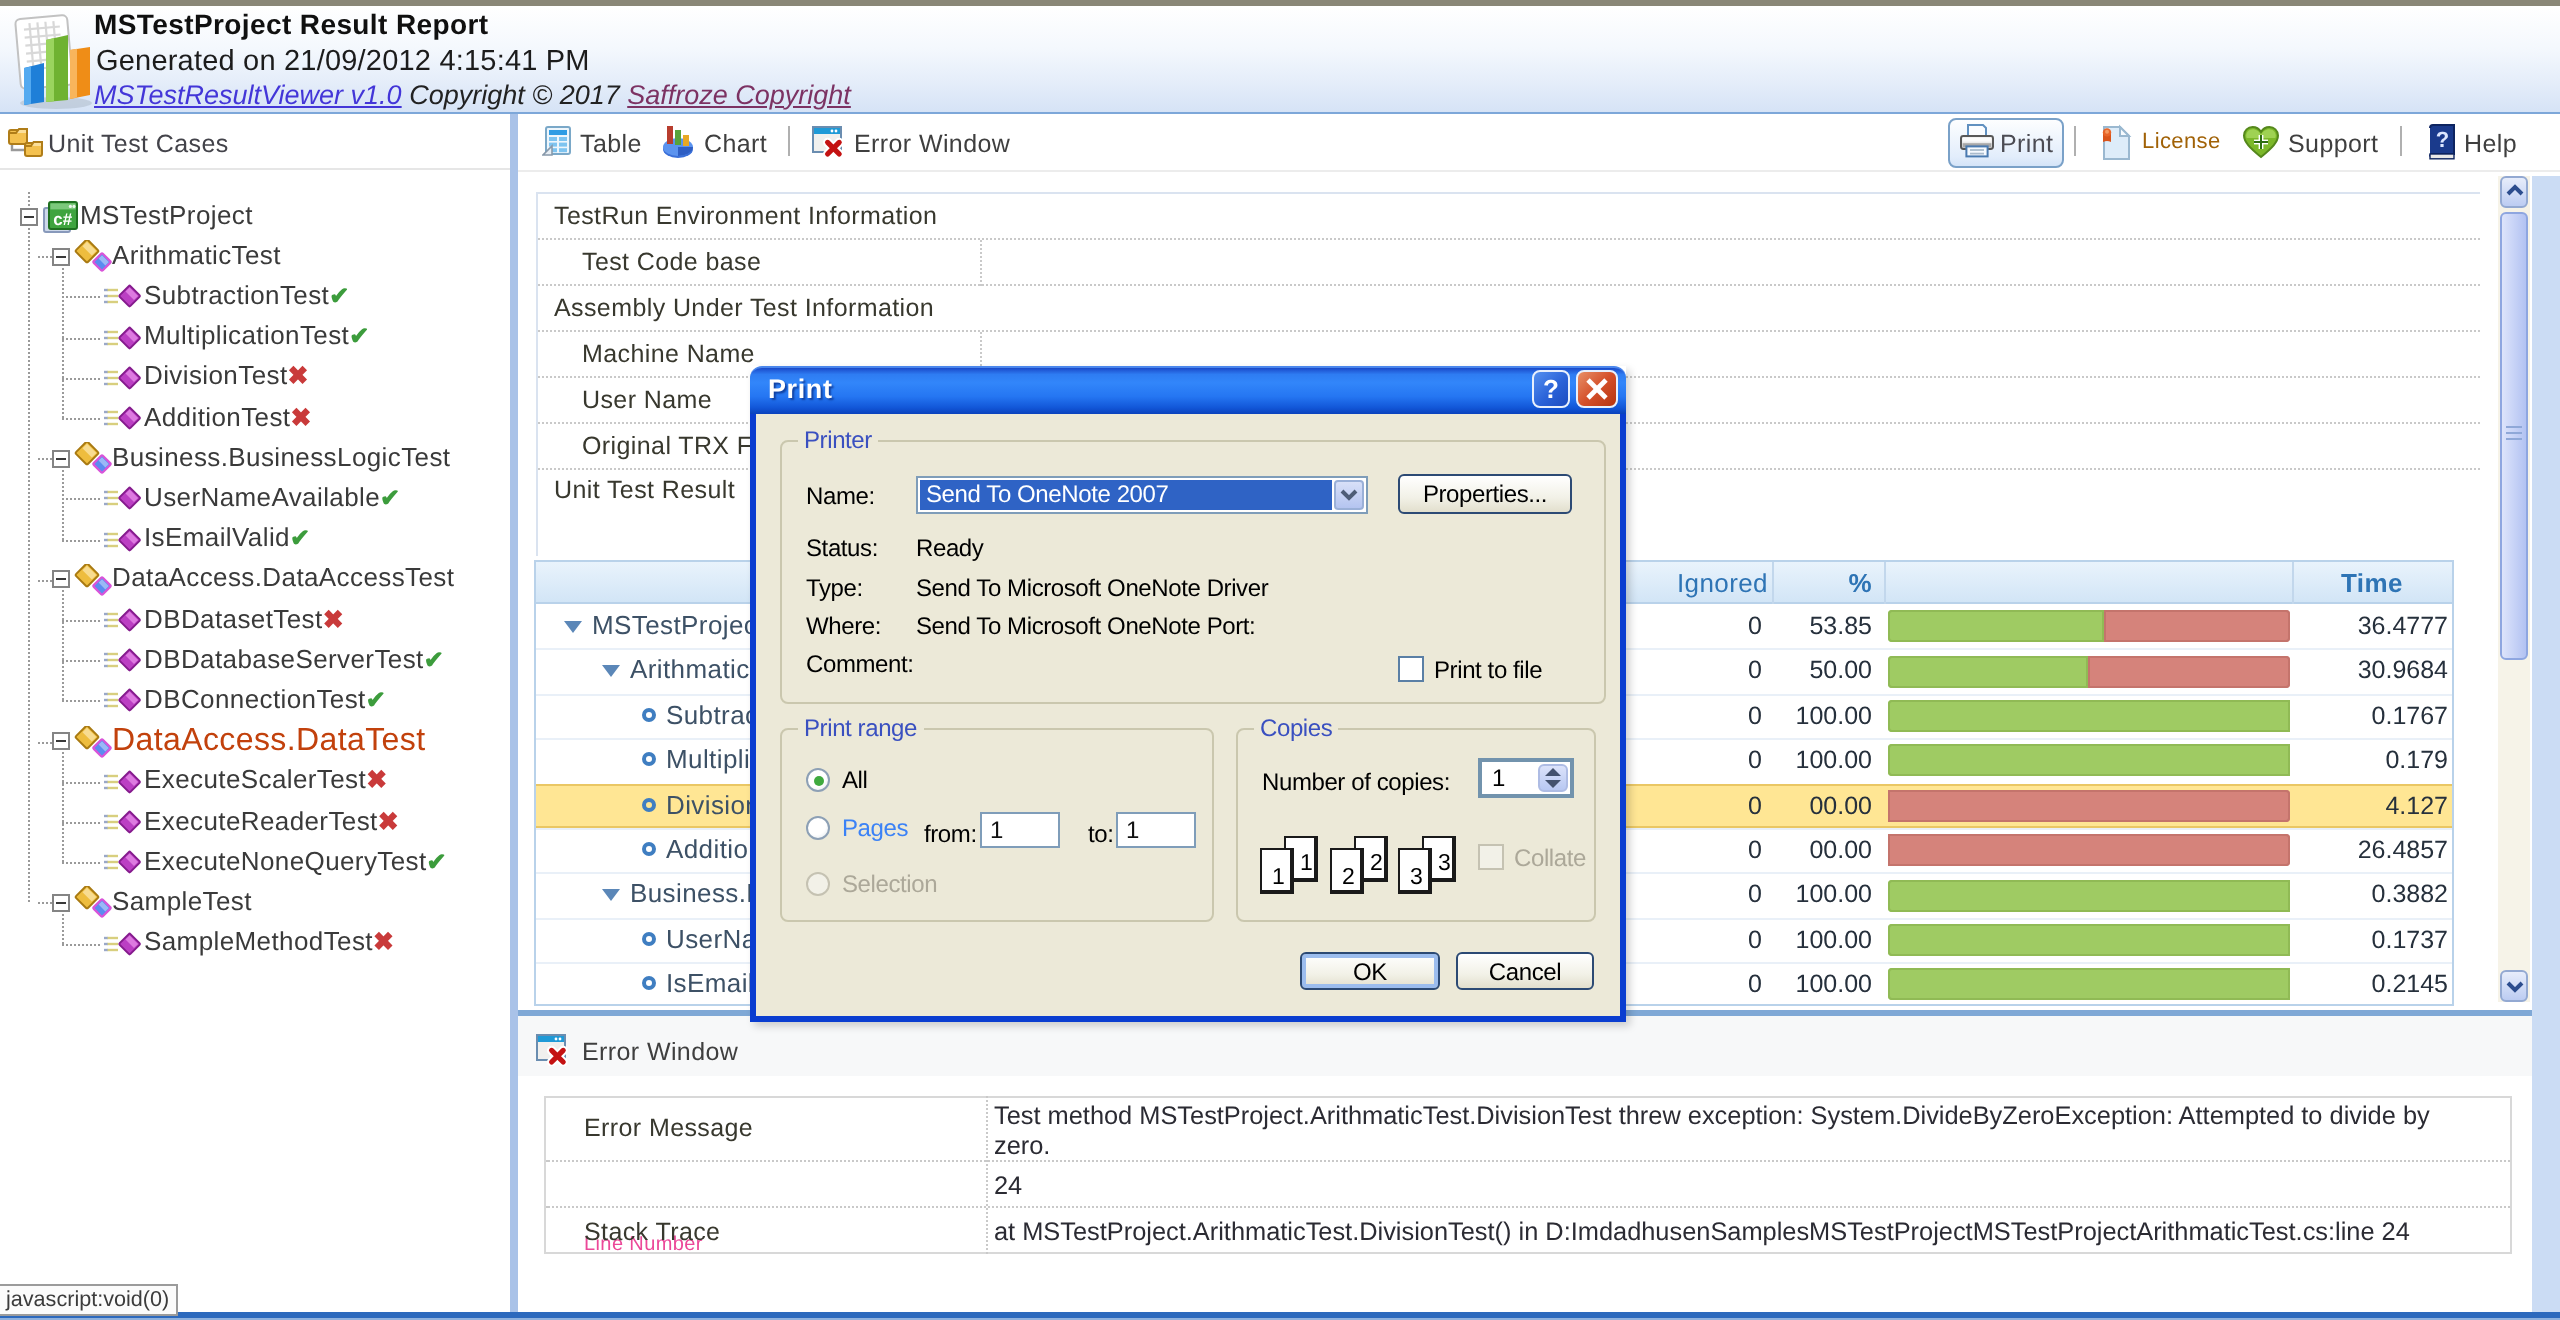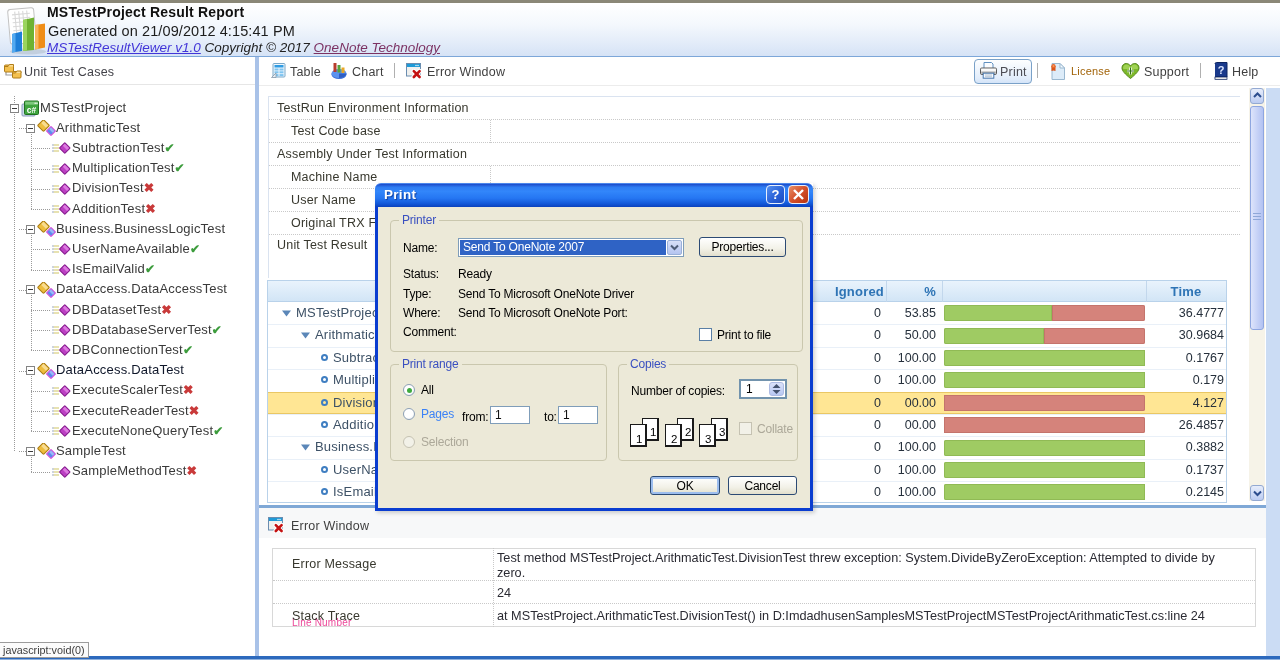--- a/index.html
+++ b/index.html
@@ -43,21 +43,21 @@
       <polygon points="19,14 23,13 23,44.6 19,45" fill="#9ad45e"></polygon>
       <polygon points="31,19 41,17.5 41,41.5 31,43.5" fill="#ef8d17"></polygon>
       <polygon points="31,19 34.5,18.4 34.5,42.8 31,43.5" fill="#f8b55c"></polygon>
     </g>
   </svg>
   <div class="abs txt" style="left:47px;top:4px;font-size:14px;font-weight:bold;color:#101010;letter-spacing:.2px">MSTestProject Result Report</div>
   <div class="abs txt" style="left:48px;top:23px;font-size:14.5px;color:#1c1c1c;letter-spacing:.1px">Generated on 21/09/2012 4:15:41 PM</div>
   <div class="abs txt" style="left:47px;top:39.5px;font-size:13.5px;font-style:italic;color:#222">
     <span style="color:#4336d8;text-decoration:underline">MSTestResultViewer v1.0</span>
     <span> Copyright © 2017 </span>
-    <span style="color:#7c3263;text-decoration:underline">OneNote Technology</span>
+    <span style="color:#7c3263;text-decoration:underline">Saffroze Copyright</span>
   </div>
 
   <div class="abs" style="left:0;top:57px;width:255px;height:28px;background:#fff;border-bottom:1px solid #e6e6e6"></div>
   <svg class="abs" style="left:3px;top:62px" width="19" height="18" viewBox="0 0 19 18">
     <path d="M3 9 L3 13 L9 13" fill="none" stroke="#9a9a9a" stroke-width="1.2"></path>
     <g>
       <rect x="1.5" y="3" width="9" height="7" rx="1" fill="#f4c14f" stroke="#b07d18"></rect>
       <path d="M1.5 4.5 L5 4.5 L6.5 2.5 L10.5 2.5 L10.5 4.5" fill="#fbdf9a" stroke="#b07d18"></path>
     </g>
     <g>
@@ -175,21 +175,21 @@
       <div class="abs txt" style="left:0;top:0;width:222px;height:23px;border-right:1px dotted #c9c9c9;font-size:12.5px;color:#38382e;line-height:23px;padding-left:22px;letter-spacing:.2px">Original TRX File Name</div>
     </div>
     <div style="height:21px;font-size:12.5px;color:#38382e;line-height:20px;padding-left:8px;letter-spacing:.2px">Unit Test Result</div>
   </div>
 
   <div class="abs" style="left:267px;top:280px;width:960px;height:223px;border:1px solid #b9d2ea;background:#fff">
   <div class="abs" style="left:0;top:0;width:958px;height:21px;background:linear-gradient(180deg,#e9f3fc,#d2e5f6);border-bottom:1px solid #b9d2ea"></div>
   <div class="abs" style="left:618px;top:0;width:1px;height:21px;background:#c2d7ec"></div>
   <div class="abs" style="left:674px;top:0;width:1px;height:21px;background:#c2d7ec"></div>
   <div class="abs" style="left:878px;top:0;width:1px;height:21px;background:#c2d7ec"></div>
-  <div class="abs txt" style="left:556px;top:3px;width:60px;text-align:right;font-size:13px;font-weight:bold;color:#2e74b5;letter-spacing:.2px">Ignored</div>
+  <div class="abs txt" style="left:556px;top:3px;width:60px;text-align:right;font-size:13px;font-weight:normal;color:#2e74b5;letter-spacing:.2px">Ignored</div>
   <div class="abs txt" style="left:608px;top:3px;width:60px;text-align:right;font-size:13px;font-weight:bold;color:#2e74b5;letter-spacing:.2px">%</div>
   <div class="abs txt" style="left:878px;top:3px;width:80px;text-align:center;font-size:13px;font-weight:bold;color:#2e74b5;letter-spacing:.2px">Time</div>
   <svg class="abs" style="left:14px;top:28.7px" width="9" height="7">
         <polygon points="0,0.5 9,0.5 4.5,6.5" fill="#5b87b8"></polygon>
       </svg>
   <div class="abs txt" style="left:28px;top:21.0px;height:22.4px;line-height:22.4px;font-size:13px;color:#3d5166;letter-spacing:.2px">MSTestProject.DLL</div>
   <div class="abs txt" style="left:553px;top:21.0px;width:60px;text-align:right;line-height:22.4px;font-size:12.5px;color:#26303c">0</div>
   <div class="abs txt" style="left:598px;top:21.0px;width:70px;text-align:right;line-height:22.4px;font-size:12.5px;color:#26303c">53.85</div>
   <div class="abs" style="left:676px;top:24.2px;width:108px;height:16px;background:#9fcb63;border-radius:2px 0 0 2px;box-shadow:inset 0 0 0 1px #90ba55"></div>
   <div class="abs" style="left:784px;top:24.2px;width:93px;height:16px;background:#d5837b;border-radius:0 2px 2px 0;box-shadow:inset 0 0 0 1px #c4746c"></div>
@@ -538,21 +538,21 @@
   <svg class="abs" style="left:37px;top:362.6px" width="19" height="16" viewBox="0 0 19 16">
       <g transform="rotate(45 14 11)">
         <rect x="10.8" y="7.8" width="6.4" height="6.4" rx="0.6" fill="#5b8bf0" stroke="#d954d9" stroke-width="1.1"></rect>
         <rect x="11.6" y="8.6" width="4.8" height="2.4" fill="#9ab8f6"></rect>
       </g>
       <g transform="rotate(45 6.5 5.5)">
         <rect x="2.3" y="1.3" width="8.4" height="8.4" rx="0.8" fill="#eebd3e" stroke="#a97a12"></rect>
         <rect x="3.2" y="2.2" width="6.6" height="3.2" fill="#f8dc90"></rect>
       </g>
     </svg>
-  <div class="abs txt" style="left:56px;top:362.1px;font-size:13px;color:#0f172a;letter-spacing:.2px">DataAccess.DataTest</div>
+  <div class="abs txt" style="left:56px;top:362.1px;font-size:16px;color:#c2410c;letter-spacing:.2px">DataAccess.DataTest</div>
   <svg class="abs" style="left:52px;top:383.8px" width="20" height="14" viewBox="0 0 20 14">
       <g stroke="#d8cf7e" stroke-width="1.2">
         <line x1="1.5" y1="4" x2="7" y2="4"></line>
         <line x1="1.5" y1="7" x2="7" y2="7"></line>
         <line x1="1.5" y1="10" x2="7" y2="10"></line>
       </g>
       <g stroke="#9aa8c8" stroke-width="1.2">
         <line x1="0" y1="4" x2="1.8" y2="4"></line>
         <line x1="0" y1="7" x2="1.8" y2="7"></line>
         <line x1="0" y1="10" x2="1.8" y2="10"></line>

